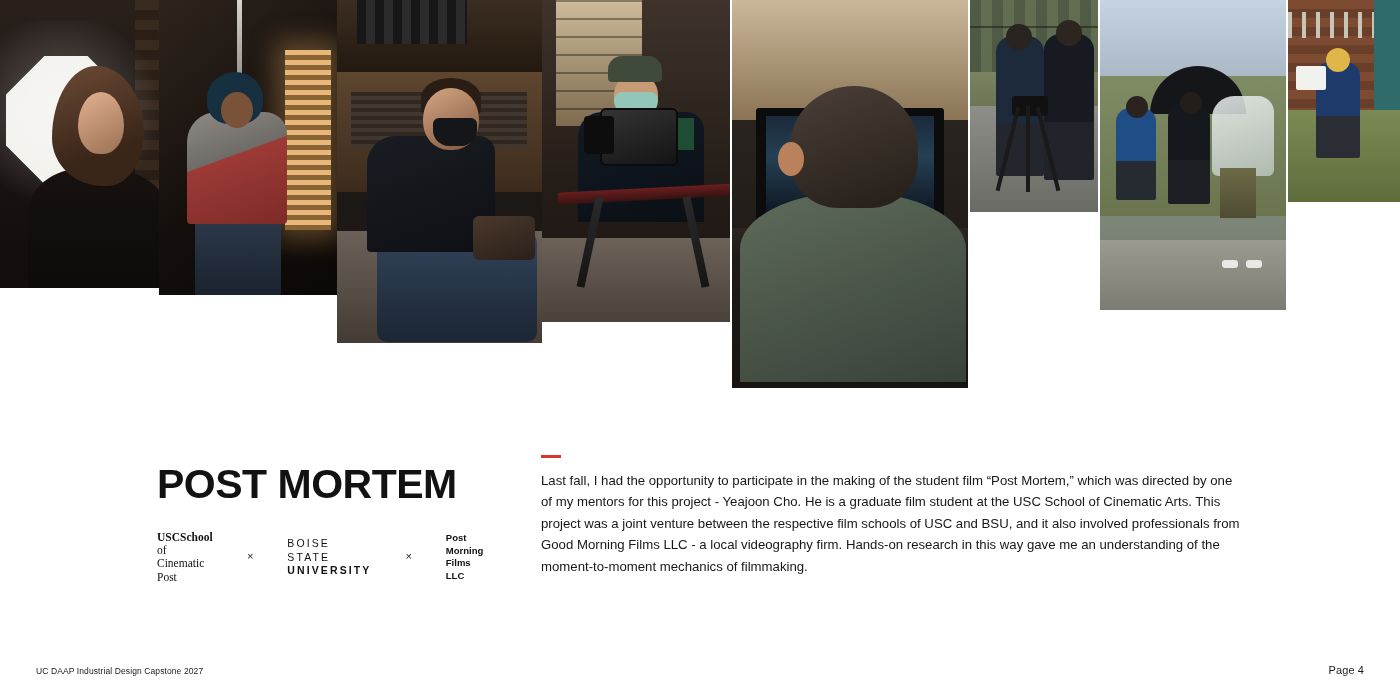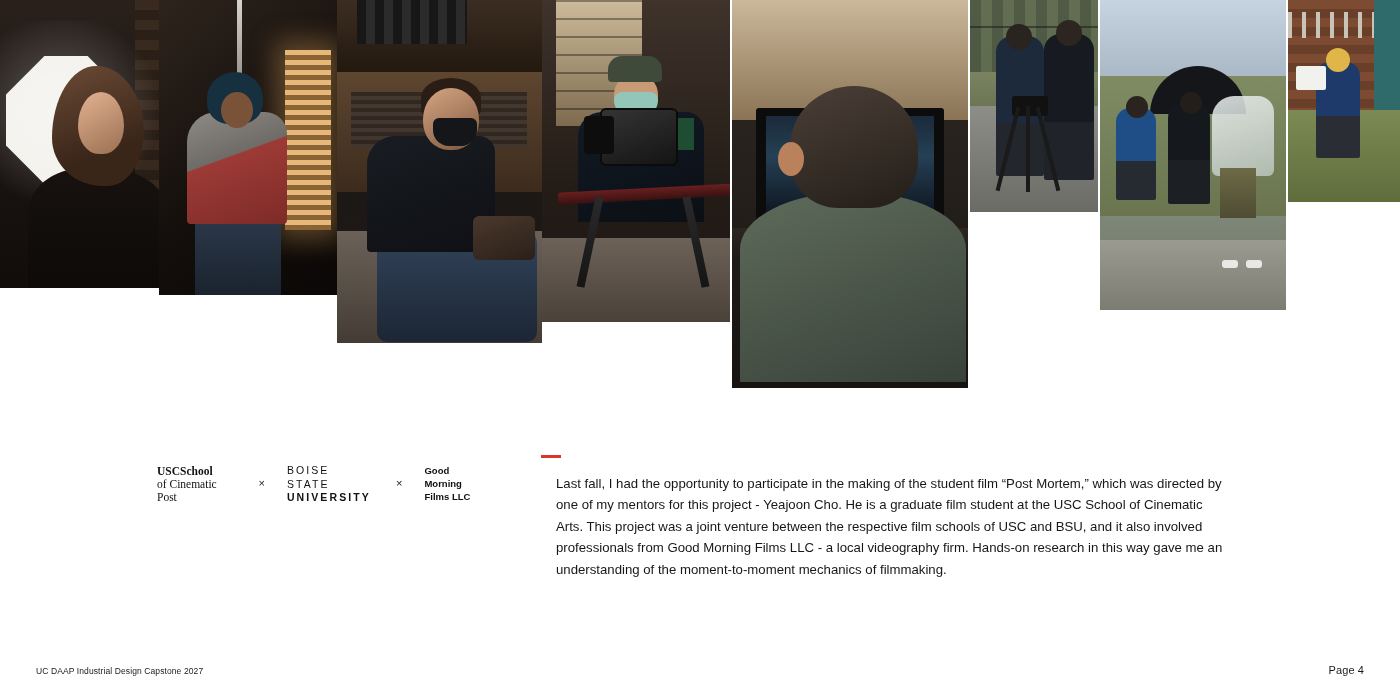--- a/index.html
+++ b/index.html
@@ -431,21 +431,22 @@
     font-size: 41px;
     font-weight: 800;
     letter-spacing: -0.5px;
     line-height: 1;
     margin: 0;
     color: #121212;
   }
   #logo-row {
     display: flex;
     align-items: center;
-    gap: 0;
+    margin-top: 26px;
+    gap: 12px;
   }
   .logo-item { display: block; }
   .logo-usc-1 {
     font-family: "Liberation Serif", serif;
     font-size: 11.5px;
     font-weight: 700;
     line-height: 1.15;
     color: #111;
     letter-spacing: 0;
   }
@@ -489,21 +490,21 @@
   }
   #body-rule {
     width: 20px; height: 3px;
     background: #d8362a;
     margin-bottom: 12px;
   }
   #body-text {
     font-size: 13.2px;
     line-height: 1.62;
     color: #15171a;
-    margin: 15px;
+    margin: 0;
   }
 
   #footer-left {
     position: absolute;
     left: 36px; bottom: 24px;
     font-size: 8.5px;
     color: #1a1a1a;
     letter-spacing: .1px;
   }
   #footer-right {
@@ -637,34 +638,35 @@
       <div class="p8head"></div>
       <div class="slate"></div>
     </div>
   </div>
 
 </div>
 
 <div id="content">
 
   <div id="title-block">
+    <h1 id="project-title">POST MORTEM</h1>
 
     <div id="logo-row">
       <div class="logo-item">
         <div class="logo-usc-1">USCSchool</div>
         <div class="logo-usc-2">of Cinematic Post</div>
       </div>
       <div class="logo-x">×</div>
       <div class="logo-item">
         <div class="logo-bsu-1">BOISE STATE</div>
         <div class="logo-bsu-2">UNIVERSITY</div>
       </div>
       <div class="logo-x">×</div>
       <div class="logo-item">
-        <div class="logo-gmf-1">Good Morning</div>
+        <div class="logo-gmf-1">Post Morning</div>
         <div class="logo-gmf-2">Films LLC</div>
       </div>
     </div>
   </div>
 
   <div id="body-block">
     <div id="body-rule"></div>
     <p id="body-text">Last fall, I had the opportunity to participate in the making of the student film “Post Mortem,” which was directed by one of my mentors for this project - Yeajoon Cho. He is a graduate film student at the USC School of Cinematic Arts. This project was a joint venture between the respective film schools of USC and BSU, and it also involved professionals from Good Morning Films LLC - a local videography firm. Hands-on research in this way gave me an understanding of the moment-to-moment mechanics of filmmaking.</p>
   </div>
 

